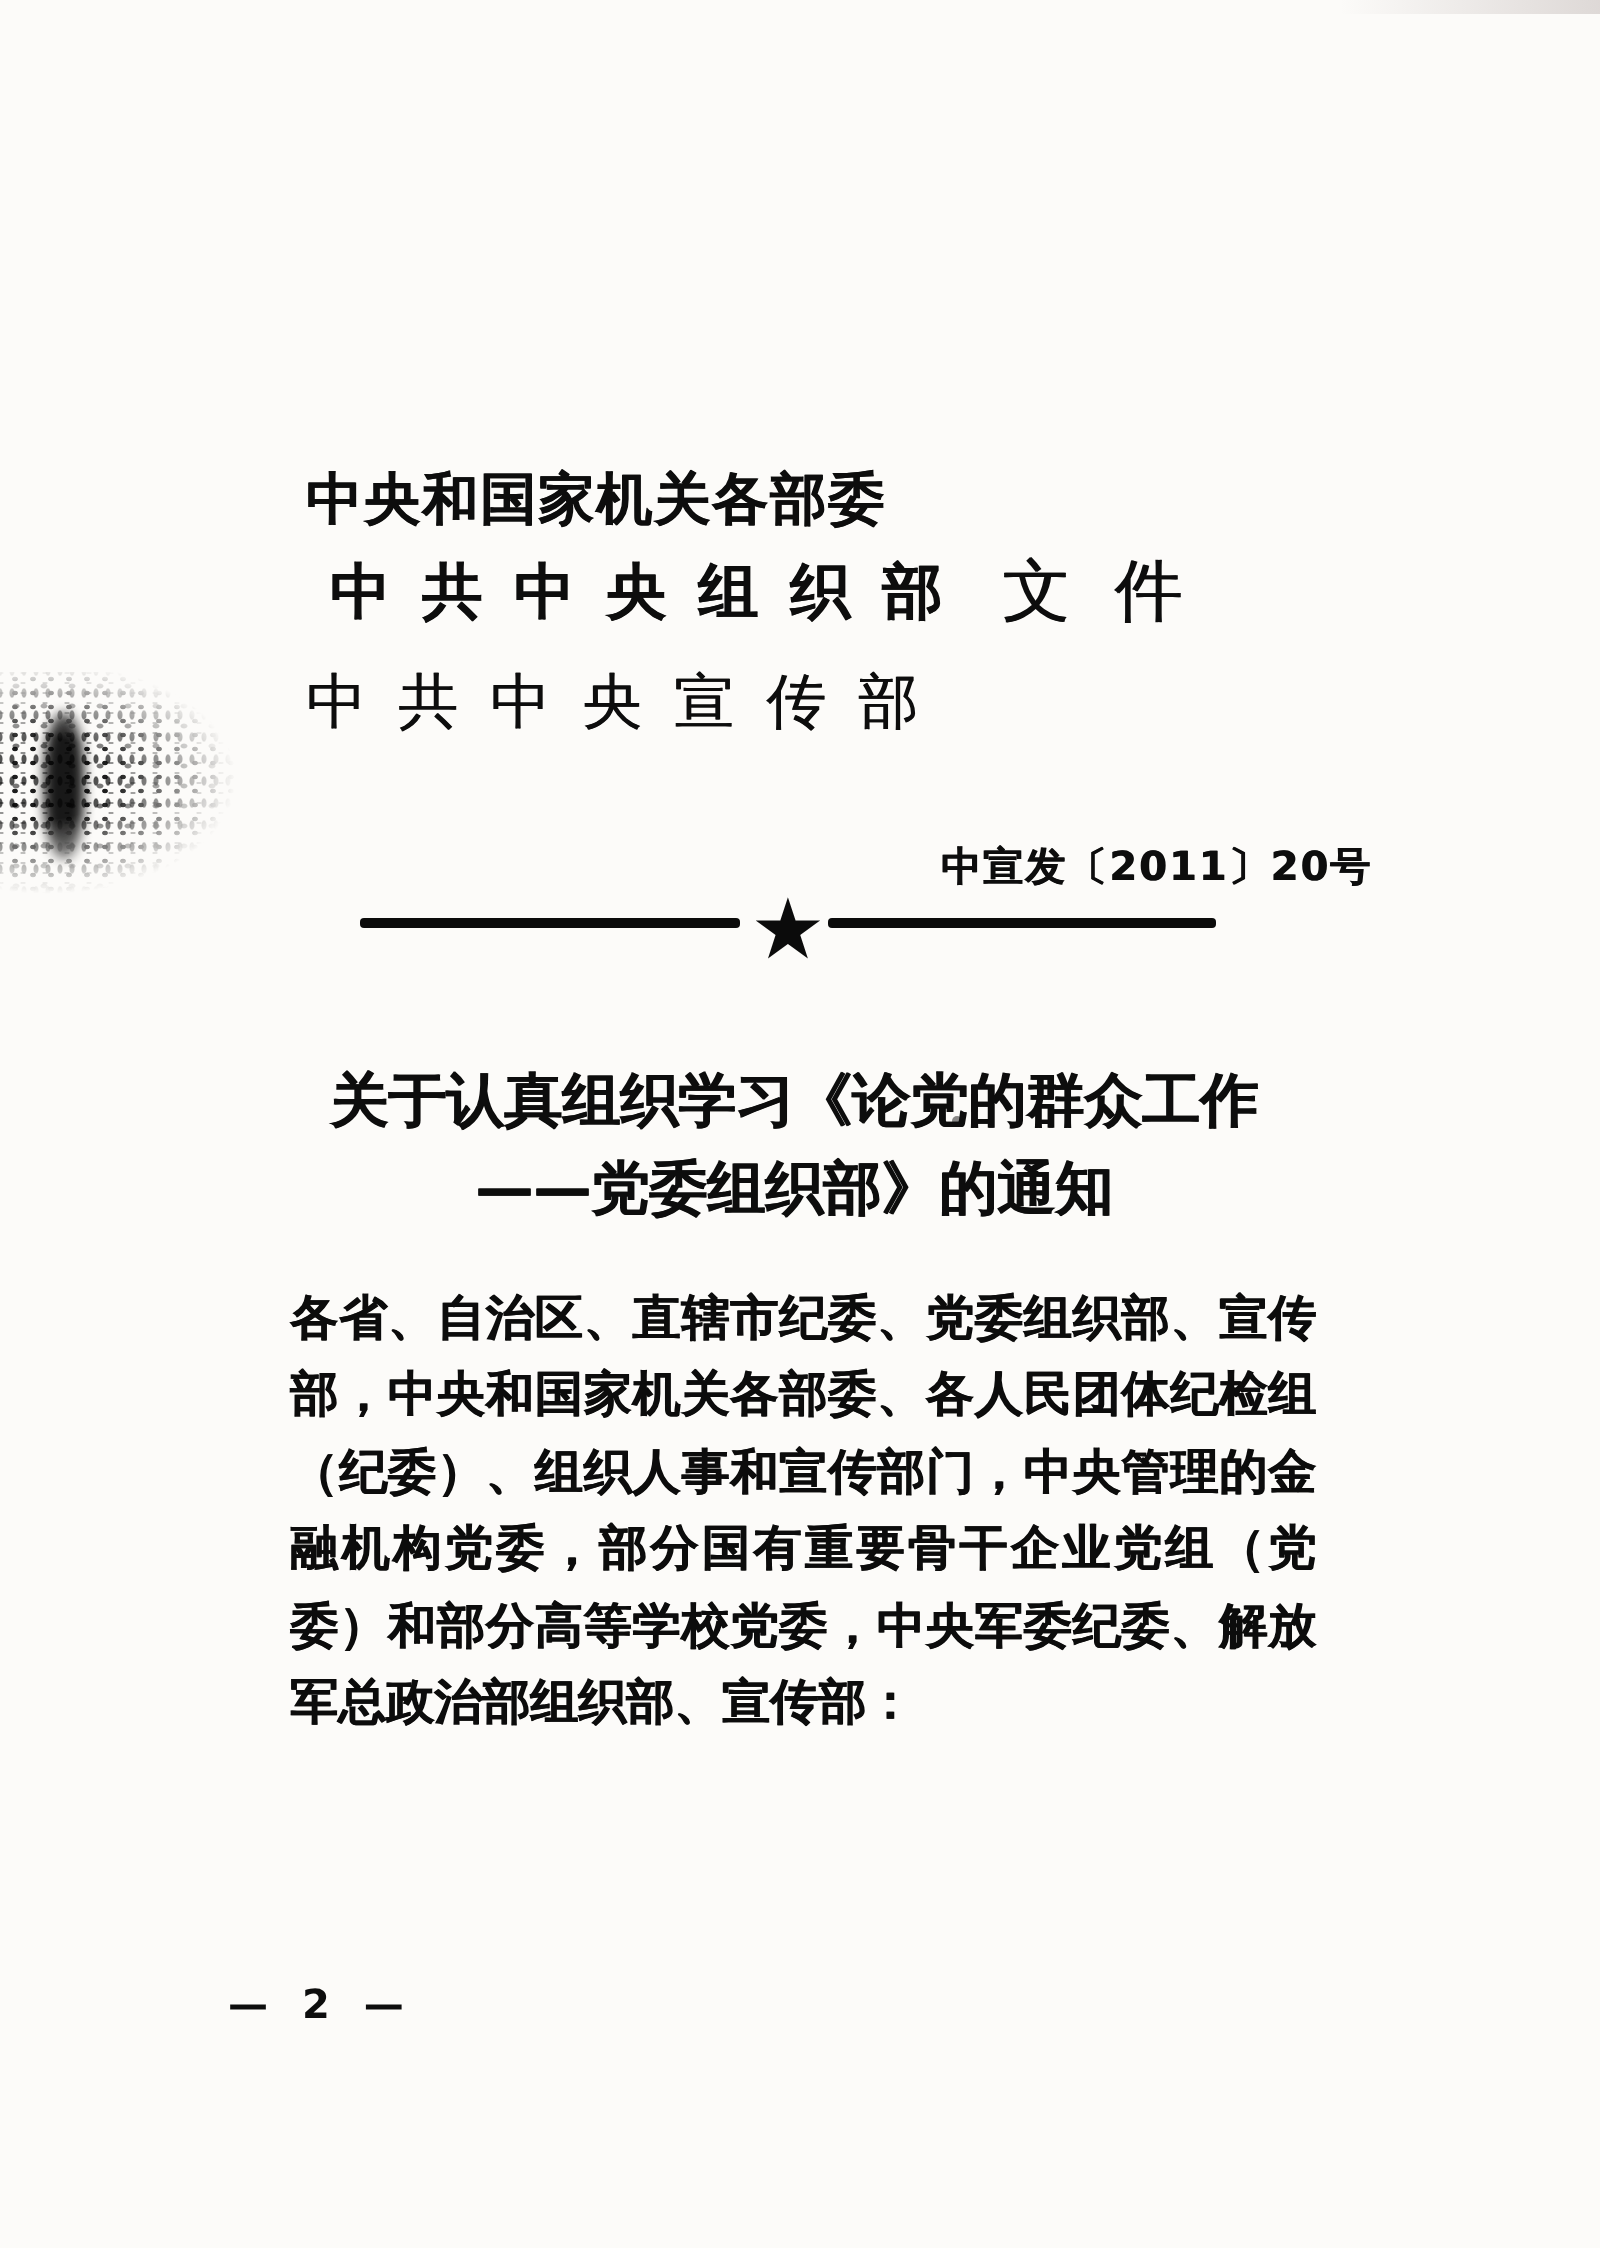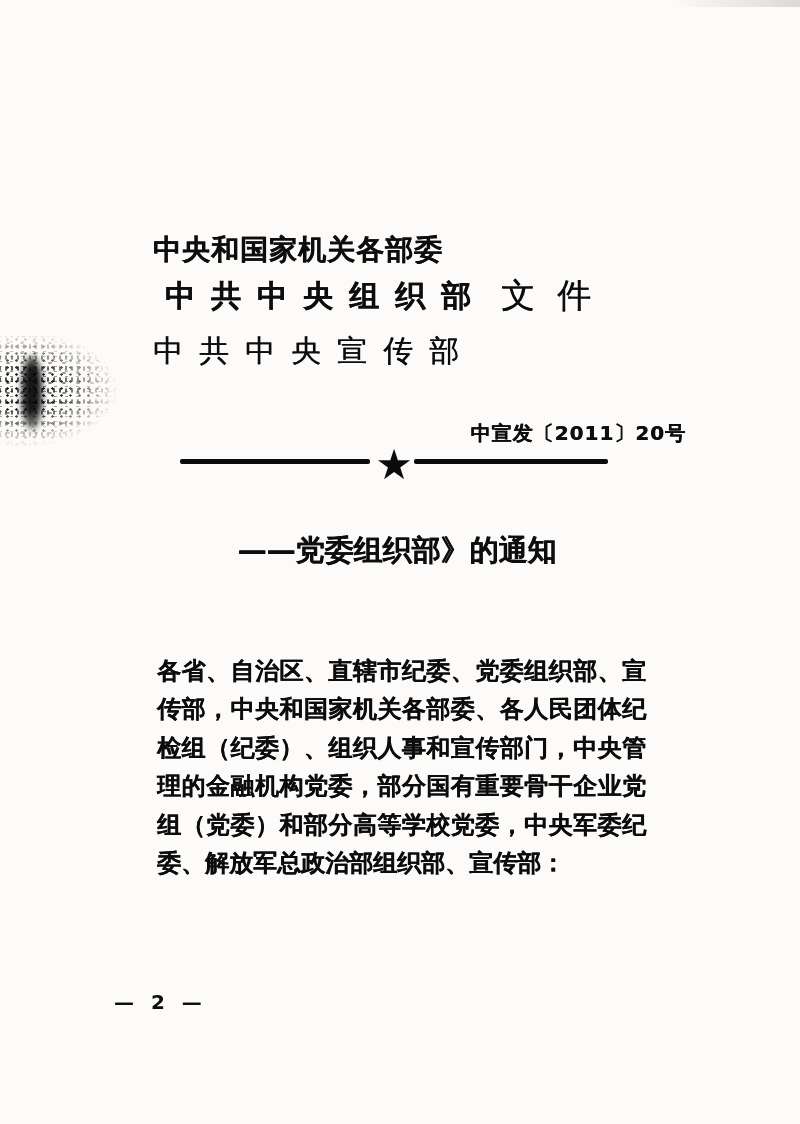--- a/index.html
+++ b/index.html
@@ -150,21 +150,21 @@
     position: absolute;
     left: 145px; top: 640px;
     width: 513px;
     font-size: 24px;
     font-weight: 700;
     line-height: 38.4px;
     text-align: justify;
     color: #0c0c0c;
     text-shadow: 0.4px 0 0 currentColor;
   }
-  .body-text p { margin: 12px; }
+  .body-text p { margin: 0; }
   .body-text p.indent { text-indent: 44px; }
 
   
   .page-no {
     position: absolute;
     left: 114px; top: 990px;
     font-size: 20px;
     font-weight: 700;
     letter-spacing: 5px;
     white-space: nowrap;
@@ -192,20 +192,21 @@
 
   <div class="doc-no">中宣发〔2011〕20号</div>
 
   <div class="sep">
     <span class="bar bar-l"></span>
     <span class="star">★</span>
     <span class="bar bar-r"></span>
   </div>
 
   <div class="title">
+    <div>关于认真组织学习《论党的群众工作</div>
     <div>——党委组织部》的通知</div>
   </div>
 
   <div class="body-text">
     <p>各省、自治区、直辖市纪委、党委组织部、宣传部，中央和国家机关各部委、各人民团体纪检组（纪委）、组织人事和宣传部门，中央管理的金融机构党委，部分国有重要骨干企业党组（党委）和部分高等学校党委，中央军委纪委、解放军总政治部组织部、宣传部：</p>
   </div>
 
   <div class="page-no">— 2 —</div>
 
 </div>

